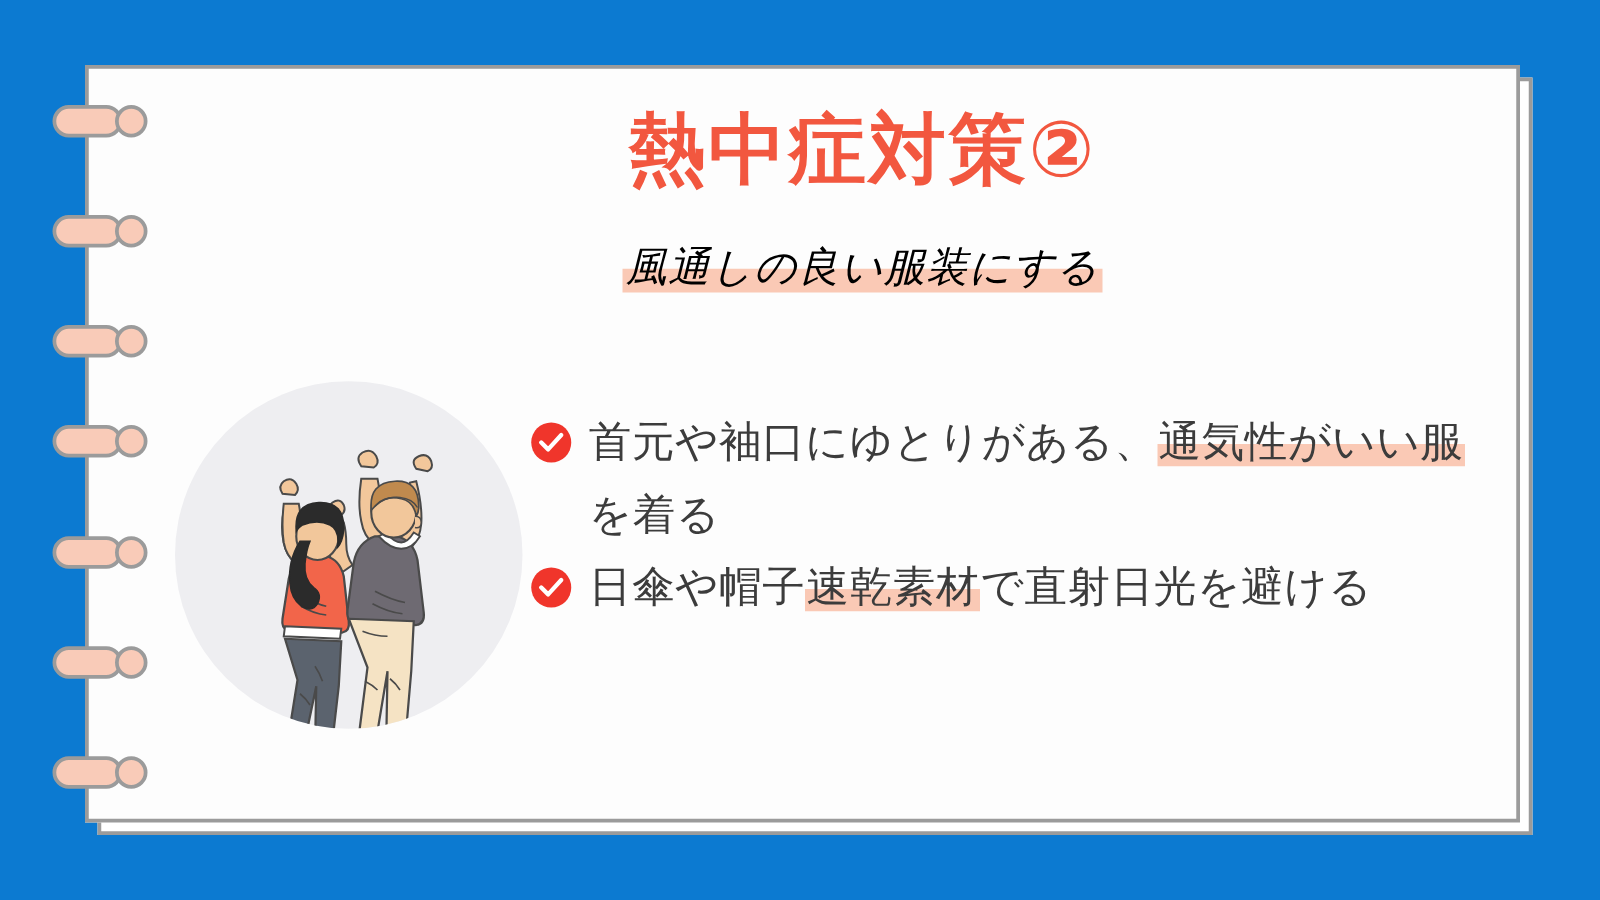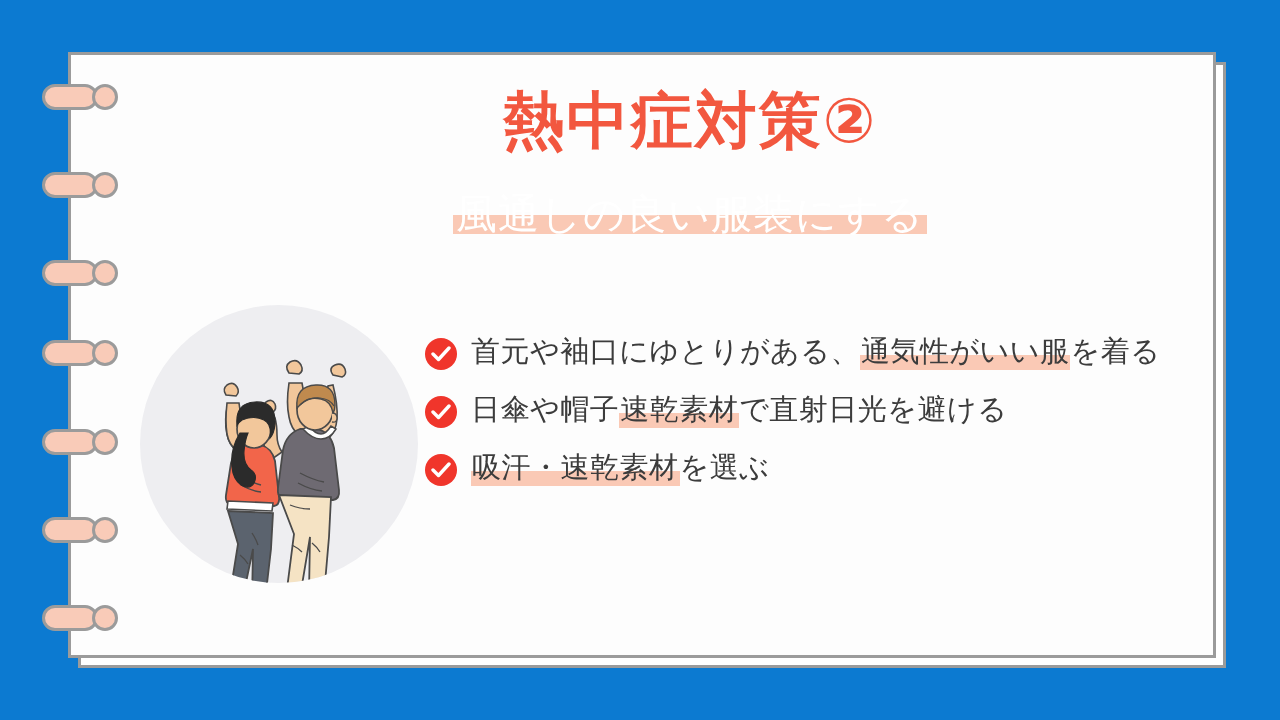--- a/index.html
+++ b/index.html
@@ -109,26 +109,27 @@
   .subtitle-wrap {
     position: absolute;
     left: 340px;
     top: 192px;
     width: 700px;
     text-align: center;
   }
   .subtitle {
     position: relative;
     display: inline-block;
-    font-size: 41px;
+    font-size: 33px;
     line-height: 44px;
-    color: #ffffff;
+    color: #000000;
     letter-spacing: 1px;
     padding: 0 3px;
     white-space: nowrap;
+    font-style: italic;
   }
   .subtitle .hl-band {
     position: absolute;
     left: 0;
     right: 0;
     bottom: 2px;
     height: 19px;
     background: #fac9b5;
     z-index: -1;
   }
@@ -150,24 +151,23 @@
   .bullets {
     position: absolute;
     left: 425px;
     top: 325px;
     width: 770px;
   }
   .bullet {
     position: relative;
     padding-left: 46px;
     color: #3c3c3c;
-    font-size: 29px;
+    font-size: 34px;
     line-height: 58px;
     letter-spacing: 0.5px;
-    font-family: Liberation Mono, monospace;
   }
   .check-icon {
     position: absolute;
     left: 0;
     top: 13px;
     width: 32px;
     height: 32px;
     border-radius: 50%;
     background: #f0352b;
     display: block;
@@ -273,21 +273,16 @@
         <div class="bullet"><span class="check-icon">
             <svg width="20" height="18" viewBox="0 0 20 18" xmlns="http://www.w3.org/2000/svg">
               <path d="M2 9 L7.5 14.5 L18 3" fill="none" stroke="#ffffff" stroke-width="3.4" stroke-linecap="round" stroke-linejoin="round"></path>
             </svg>
           </span><span class="btext"><span>首元や袖口にゆとりがある、</span><span class="hl">通気性がいい服</span><span>を着る</span></span></div>
         <div class="bullet"><span class="check-icon">
             <svg width="20" height="18" viewBox="0 0 20 18" xmlns="http://www.w3.org/2000/svg">
               <path d="M2 9 L7.5 14.5 L18 3" fill="none" stroke="#ffffff" stroke-width="3.4" stroke-linecap="round" stroke-linejoin="round"></path>
             </svg>
           </span><span class="btext"><span>日傘や帽子</span><span class="hl">速乾素材</span><span>で直射日光を避ける</span></span></div>
-        <div class="bullet"><span class="check-icon">
-            <svg width="20" height="18" viewBox="0 0 20 18" xmlns="http://www.w3.org/2000/svg">
-              <path d="M2 9 L7.5 14.5 L18 3" fill="none" stroke="#ffffff" stroke-width="3.4" stroke-linecap="round" stroke-linejoin="round"></path>
-            </svg>
-          </span><span class="btext"><span class="hl">吸汗・速乾素材</span><span>を選ぶ</span></span></div>
       </div>
 
   </div>
 </div>
 
 </body></html>

